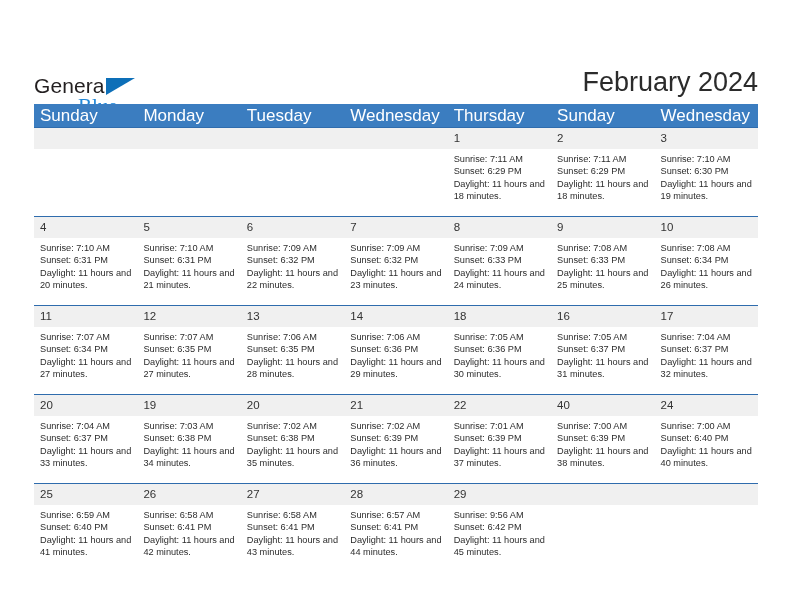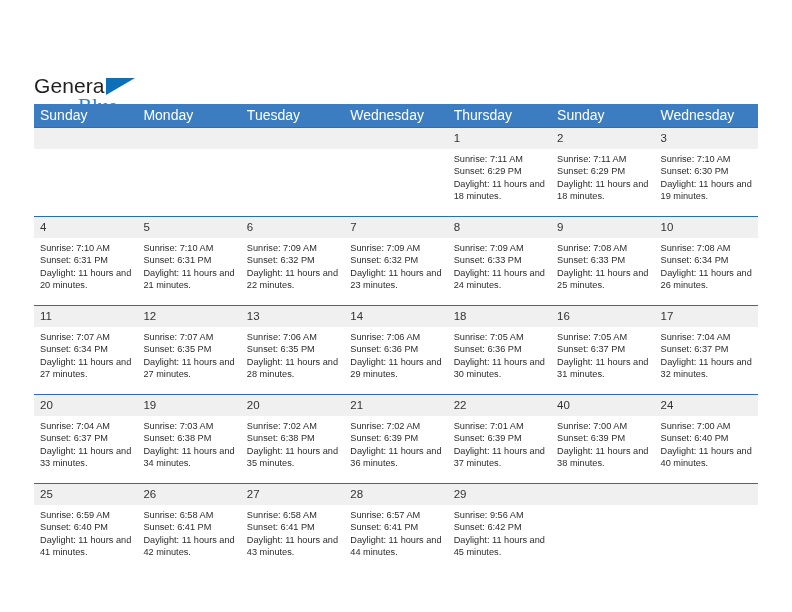--- a/index.html
+++ b/index.html
@@ -88,21 +88,21 @@
     position: absolute;
     left: 34px;
     top: 104px;
     width: 724px;
     border-collapse: collapse;
     table-layout: fixed;
   }
   .calendar th {
     background: #3b7dc0;
     color: #ffffff;
-    font-size: 14px;
+    font-size: 17px;
     font-weight: normal;
     text-align: left;
     padding: 5px 0 5px 6px;
     height: 12px;
     line-height: 13px;
   }
   .calendar td {
     width: 103.43px;
     vertical-align: top;
     padding: 0;
@@ -137,20 +137,24 @@
 <div class="page">
 
   <div class="header">
 
     <div class="logo">
       <span class="logo-general">General</span>
       <span class="logo-tri"></span>
       <span class="logo-blue">Blue</span>
     </div>
 
+    <div class="title-block">
+      <div class="cal-title">February 2024</div>
+      <div class="cal-subtitle">Tres Marias, Mexico</div>
+    </div>
 
   </div>
 
   <table class="calendar">
     <thead>
       <tr>
         <th>Sunday</th>
         <th>Monday</th>
         <th>Tuesday</th>
         <th>Wednesday</th>

